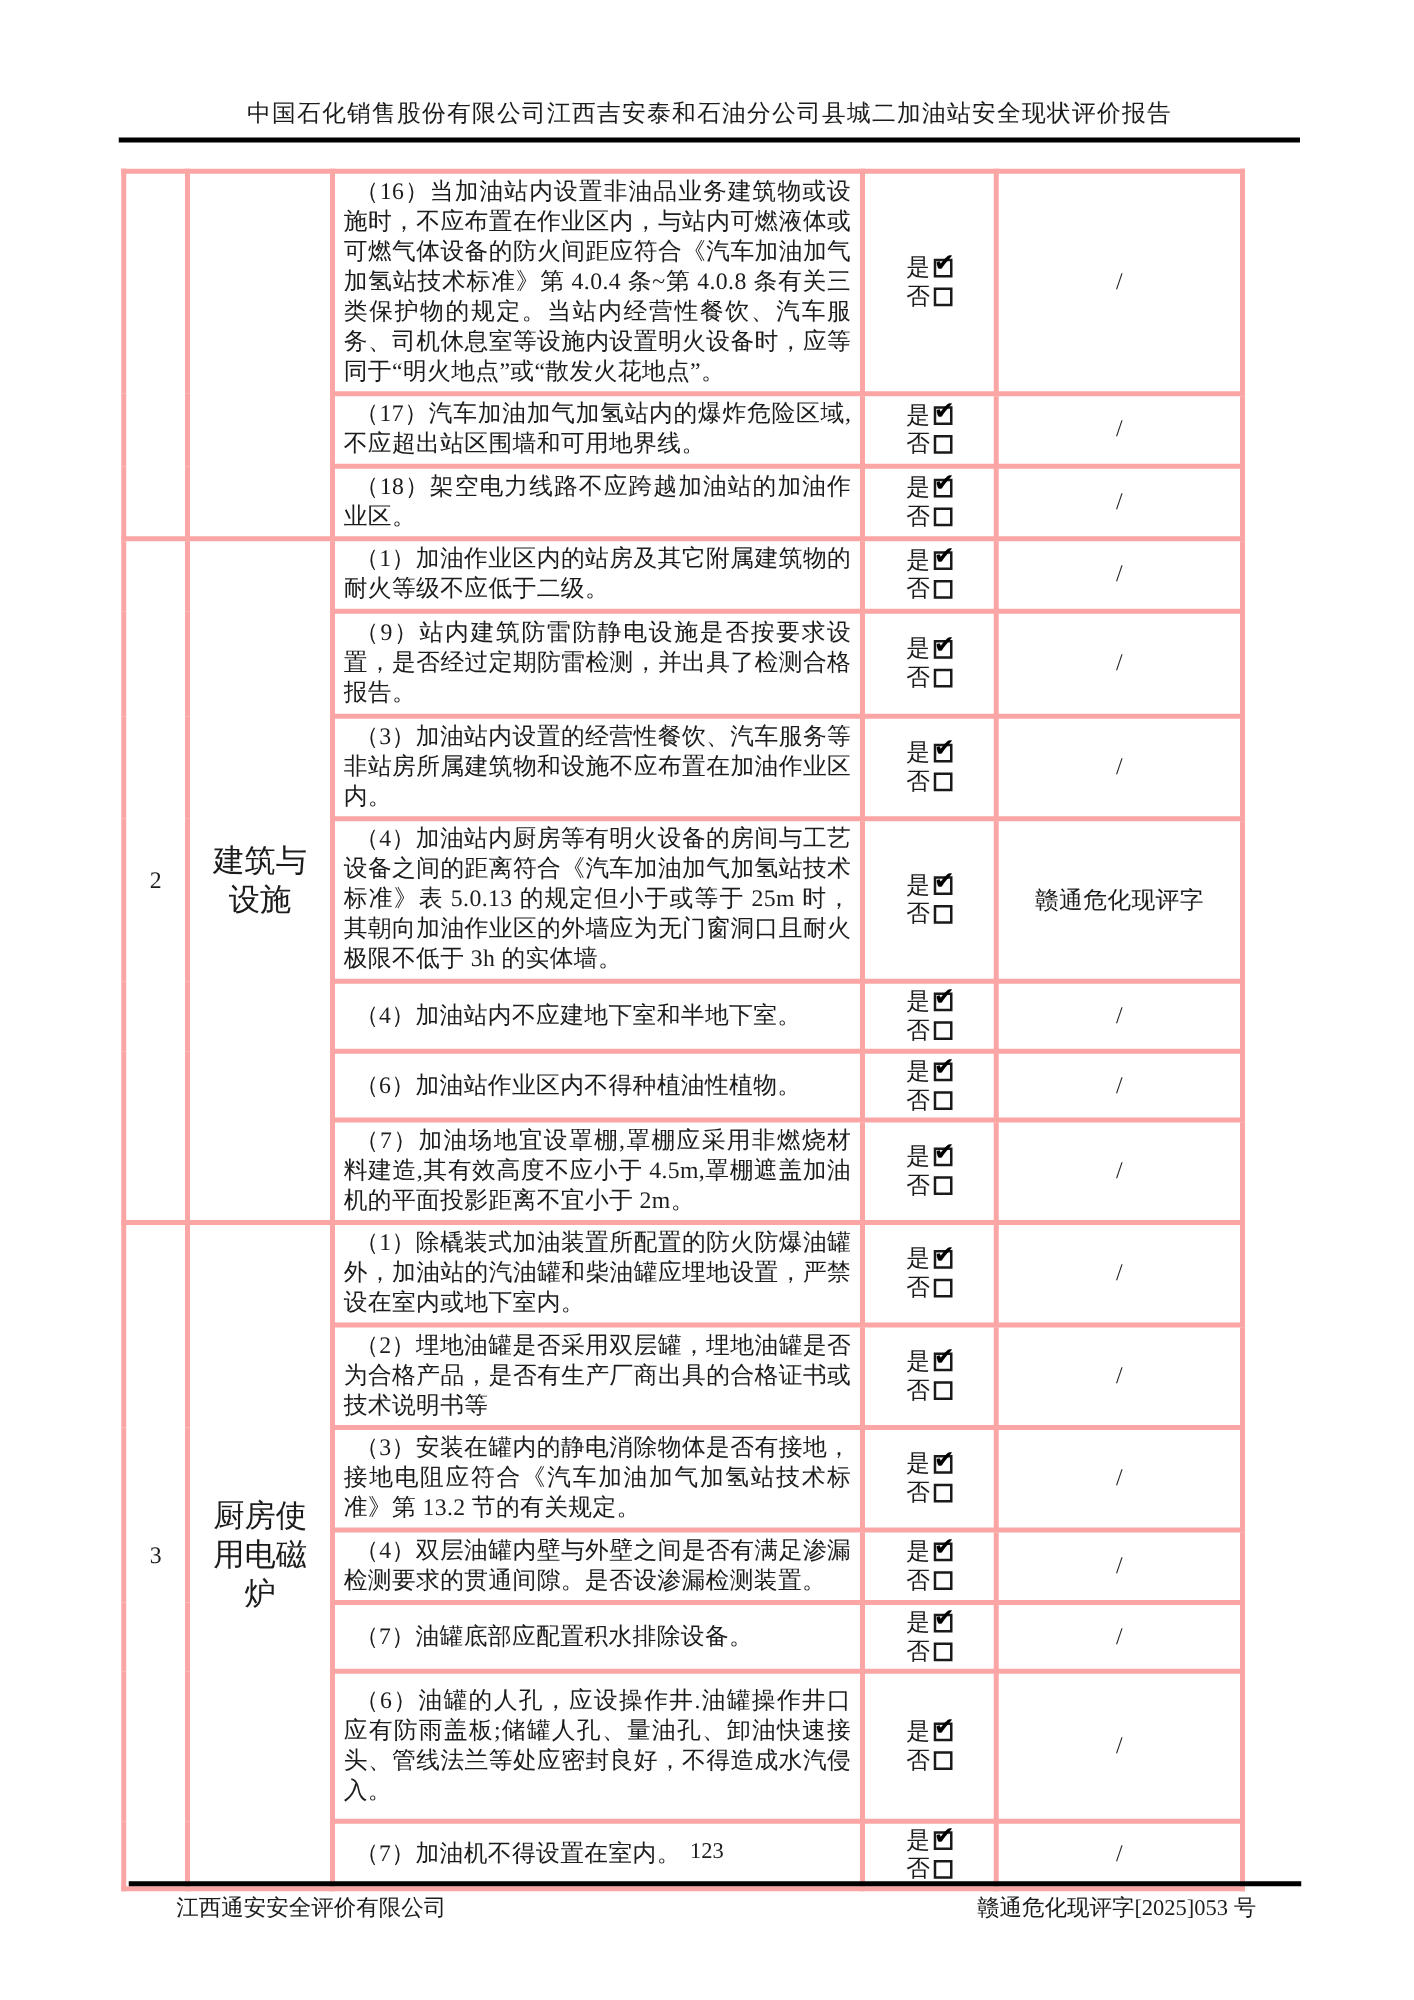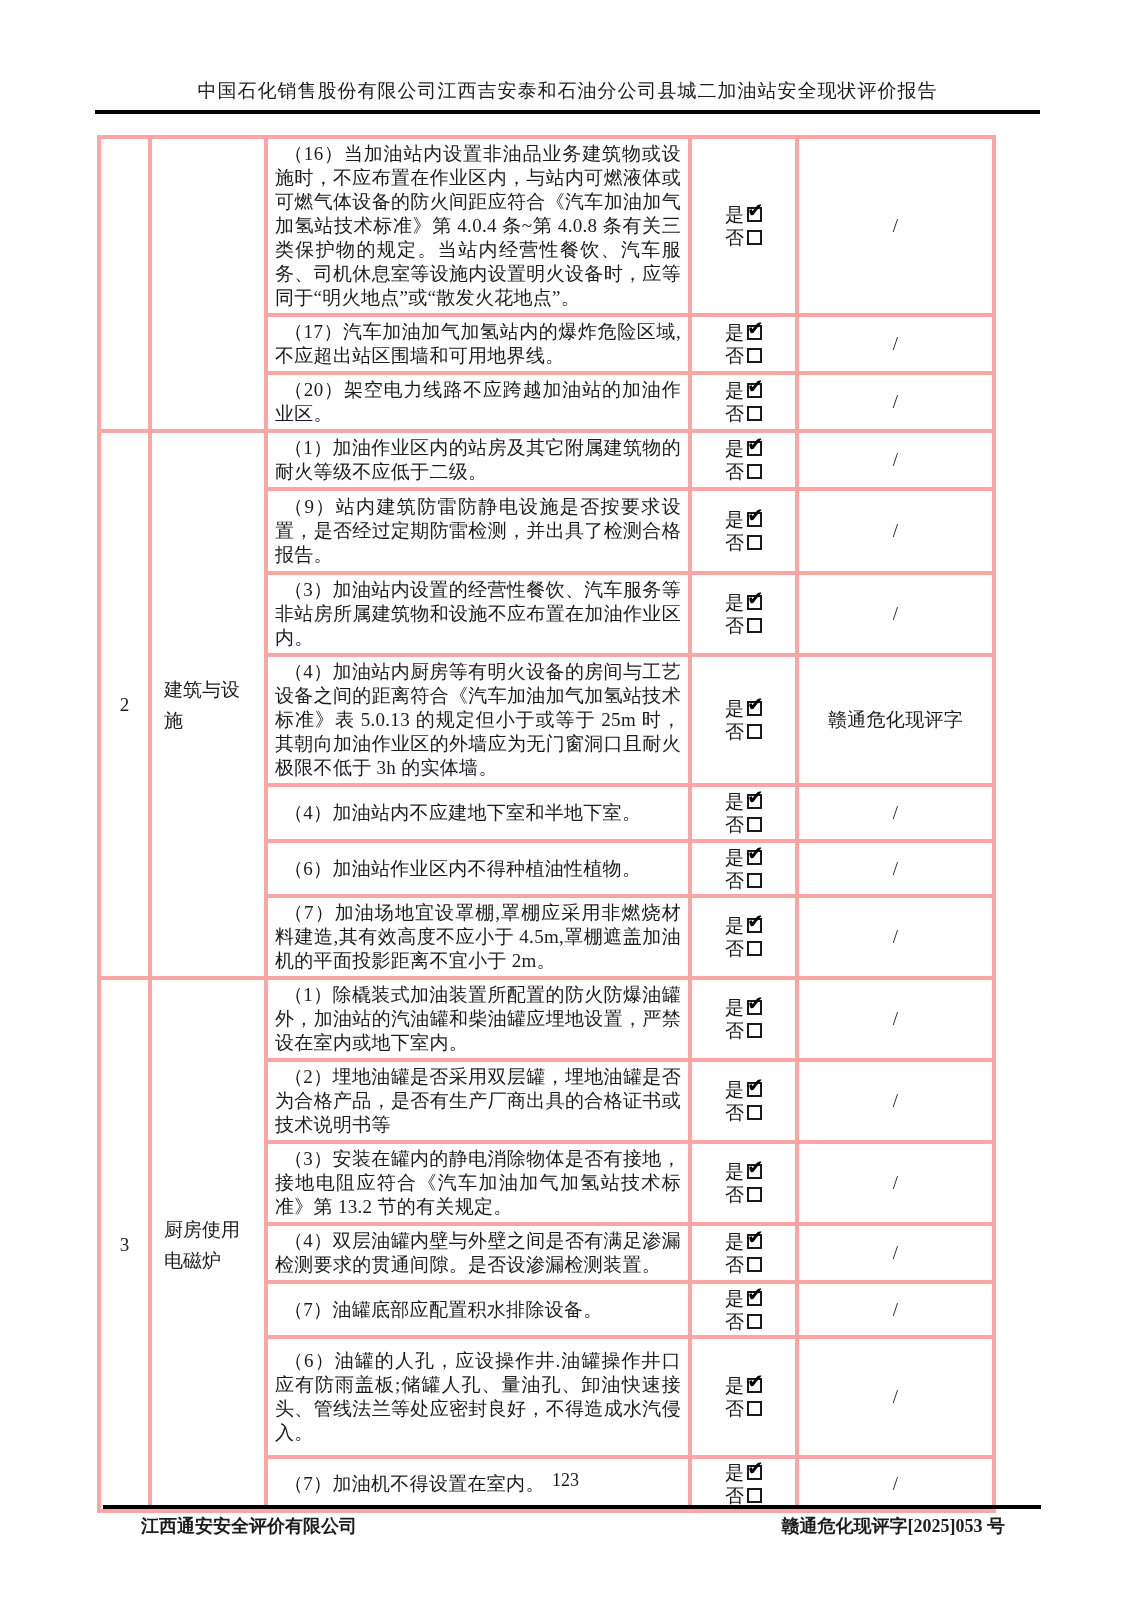--- a/index.html
+++ b/index.html
@@ -15,21 +15,21 @@
   .header-rule { position:absolute; top:110px; left:95px; width:945px; height:4px; background:#000; }
 
   table.checklist {
     position:absolute; top:135px; left:97px; width:895px;
     border-collapse:collapse; table-layout:fixed;
     border:2px solid #000;
   }
   table.checklist td { border:4px solid #fca5a5; vertical-align:middle; }
 
   td.num { text-align:center; font-size:19px; border-right:1px solid #3c3c3c; }
-  td.cat { text-align:left; font-size:19px; line-height:31px; padding:0 12px; }
+  td.cat { text-align:center; font-size:25px; line-height:31px; padding:0 12px; }
   td.item {
     font-size:19px; line-height:24px; padding:3px 7px 3px 7px;
     text-align:justify; text-indent:9px; letter-spacing:0.3px;
   }
   td.cbx { text-align:center; padding:2px 0; }
   .cbx-line {
     display:flex; align-items:center; justify-content:center;
     font-size:19px; line-height:23px; height:23px;
   }
   .box {
@@ -40,21 +40,21 @@
     content:"✔"; position:absolute; left:-2px; top:-10px;
     font-size:20px; font-weight:bold; color:#000;
     font-family:"DejaVu Sans",sans-serif;
   }
   td.remark { text-align:center; font-size:19px; letter-spacing:0.3px; }
 
   .page-number { position:absolute; top:1470px; left:0; width:1131px; text-align:center; font-size:18px; }
   .footer-rule { position:absolute; top:1505px; left:103px; width:938px; height:4px; background:#000; }
   .footer-row {
     position:absolute; top:1514px; left:103px; width:938px;
-    display:flex; justify-content:space-between; font-size:18px; padding:0 36px 0 38px;font-weight:bold;
+    display:flex; justify-content:space-between; font-size:18px; padding:0 36px 0 38px;
   }
 </style>
 </head>
 <body>
 
 <div class="page-header">中国石化销售股份有限公司江西吉安泰和石油分公司县城二加油站安全现状评价报告</div>
 <div class="header-rule"></div>
 
 <table class="checklist">
   <colgroup>
@@ -90,21 +90,21 @@
             <span class="box checked"></span>
           </div>
         <div class="cbx-line">
             <span>否</span>
             <span class="box"></span>
           </div>
       </td>
       <td class="remark">/</td>
     </tr>
     <tr style="height:52px">
-      <td class="item">（20）架空电力线路不应跨越加油站的加油作业区。</td>
+      <td class="item">（18）架空电力线路不应跨越加油站的加油作业区。</td>
       <td class="cbx">
         <div class="cbx-line">
             <span>是</span>
             <span class="box checked"></span>
           </div>
         <div class="cbx-line">
             <span>否</span>
             <span class="box"></span>
           </div>
       </td>

